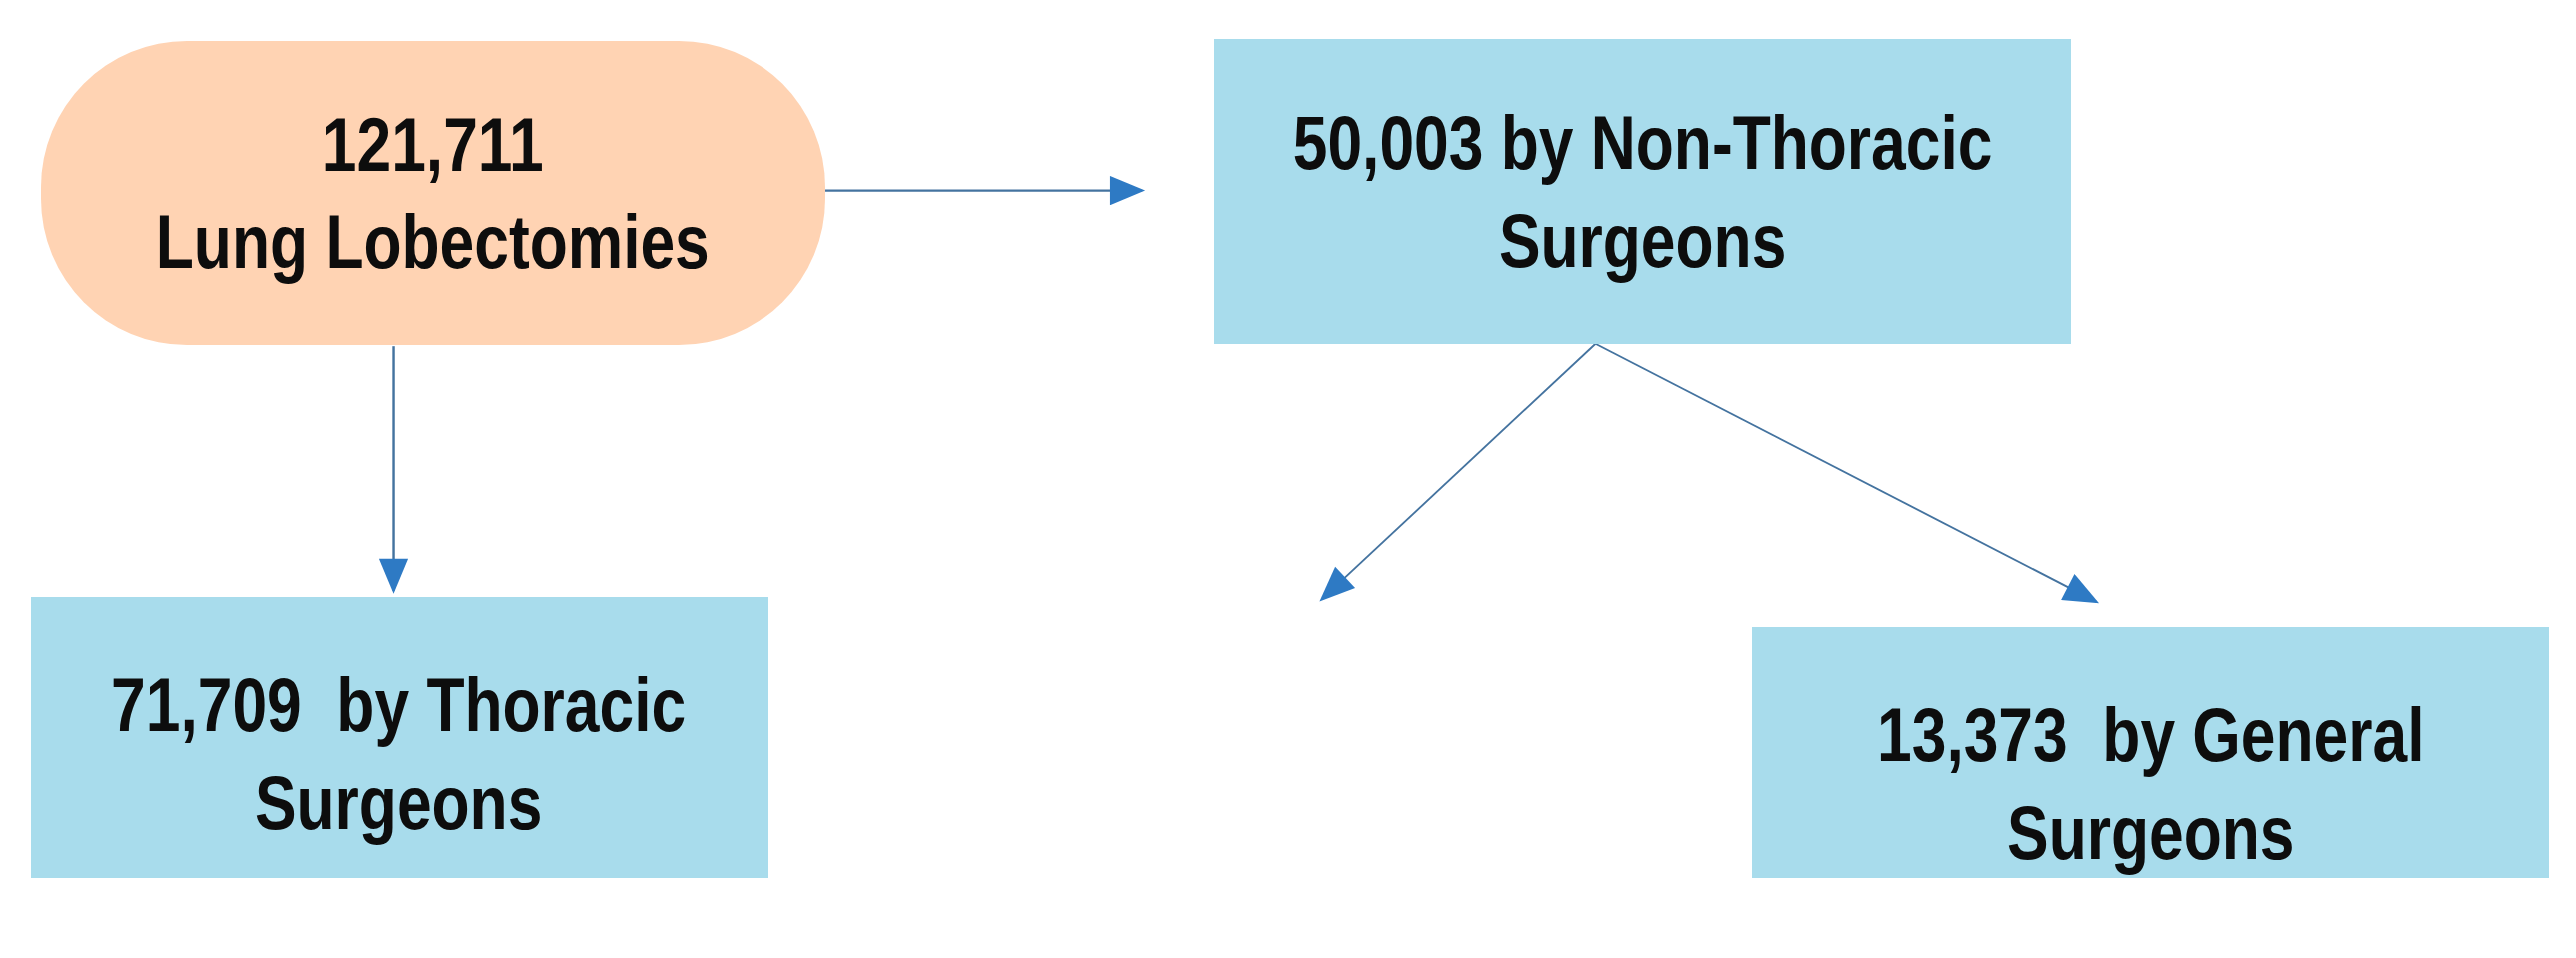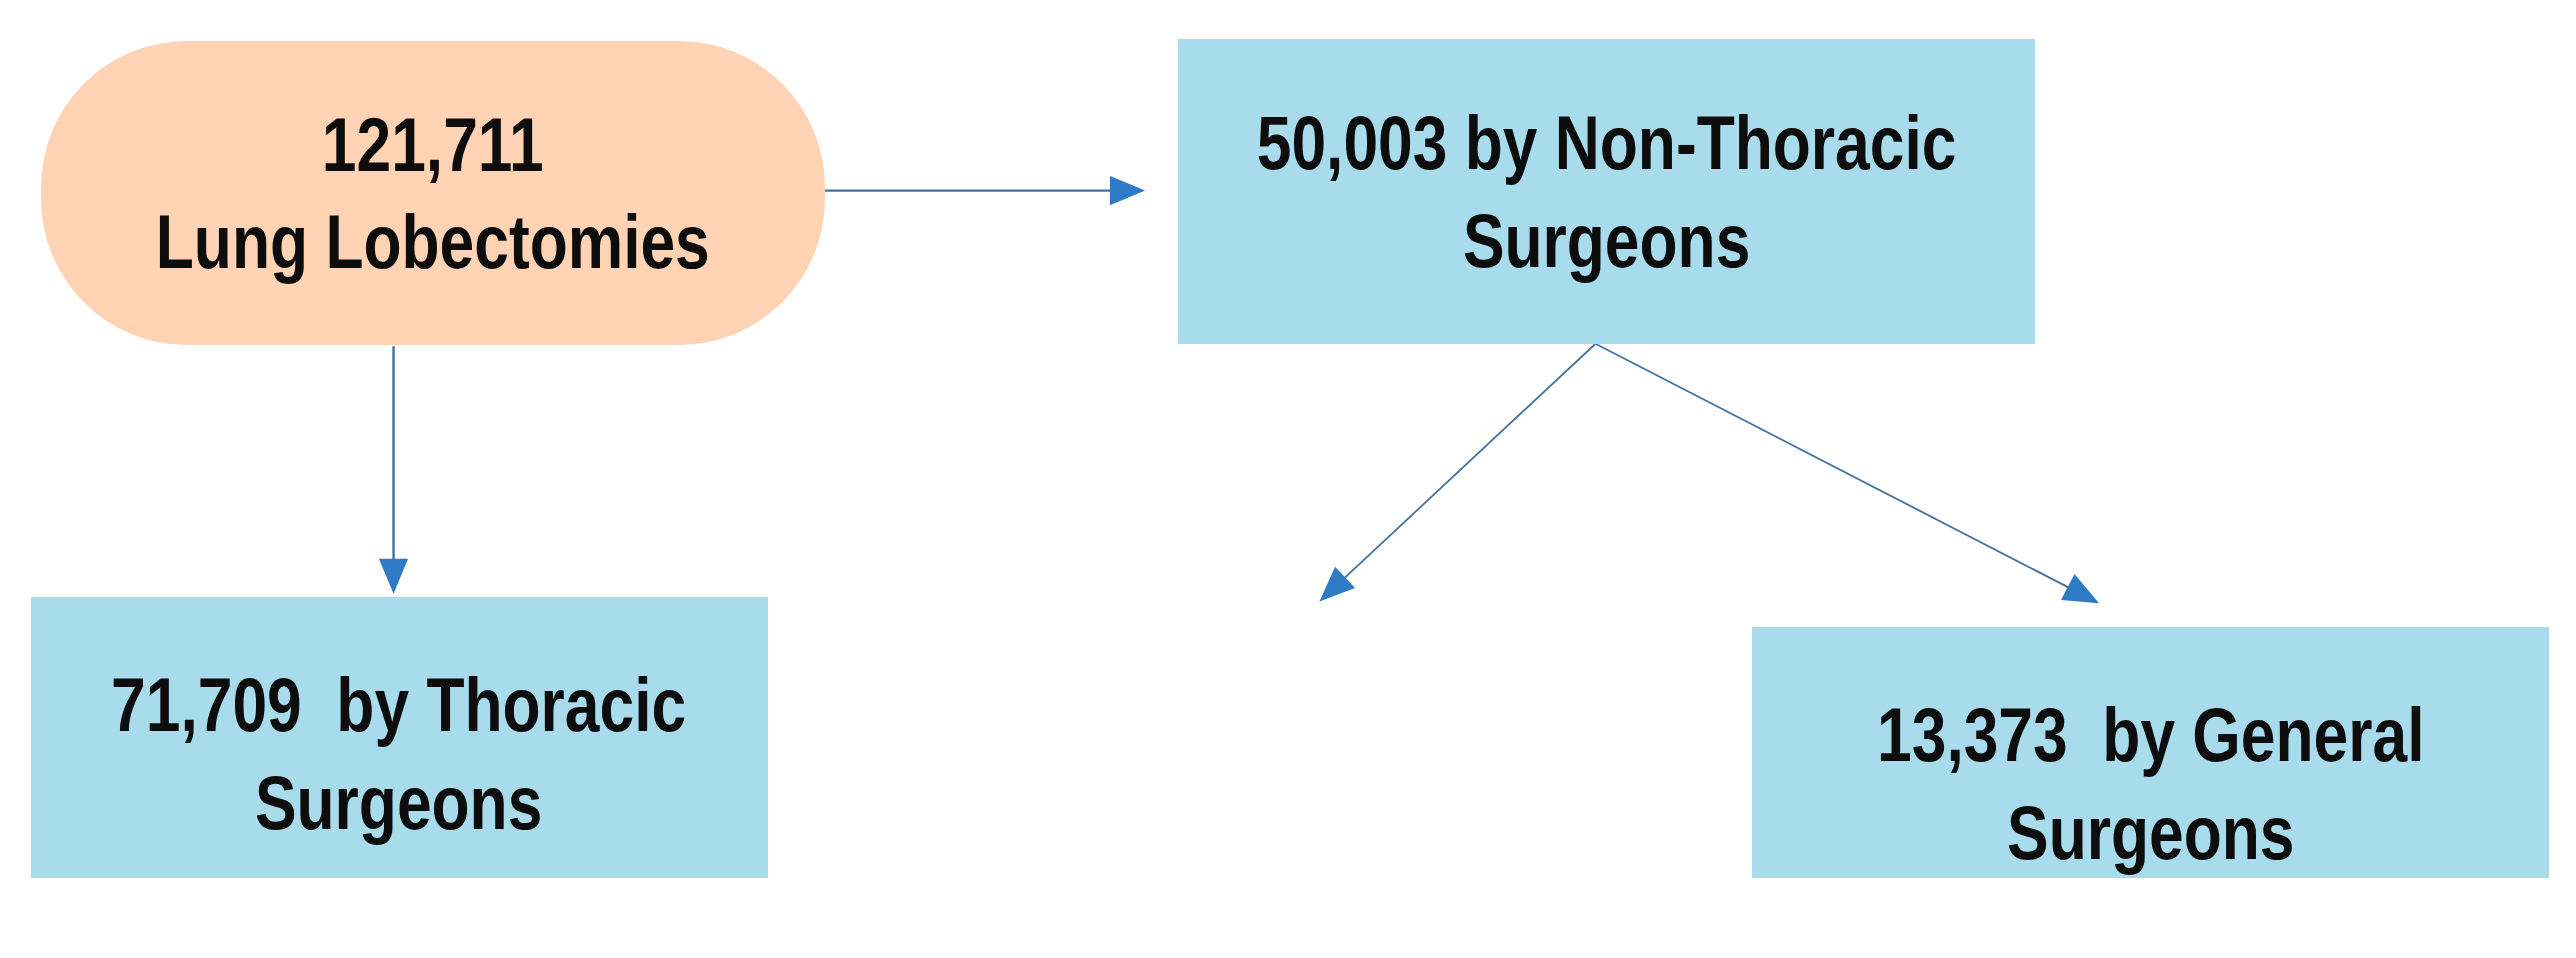--- a/index.html
+++ b/index.html
@@ -55,21 +55,21 @@
     <line class="conn thick" x1="645" y1="567" x2="645" y2="968" marker-end="url(#ah)"></line>
     <line class="conn thin" x1="2615" y1="563" x2="2166" y2="982" marker-end="url(#ah)"></line>
     <line class="conn thin" x1="2615" y1="563" x2="3436" y2="986" marker-end="url(#ah)"></line>
   </svg>
 
   <div class="node pill" style="left:41px;top:41px;width:784px;height:304px;">
     <div class="label">121,711
 Lung Lobectomies</div>
   </div>
 
-  <div class="node" style="left:1178px;top:39px;width:857px;height:305px;">
+  <div class="node" style="left:1214px;top:39px;width:857px;height:305px;">
     <div class="label">50,003 by Non-Thoracic
 Surgeons</div>
   </div>
 
   <div class="node" style="left:30.5px;top:597px;width:737px;height:313px;">
     <div class="label">71,709  by Thoracic
 Surgeons</div>
   </div>
 
 

